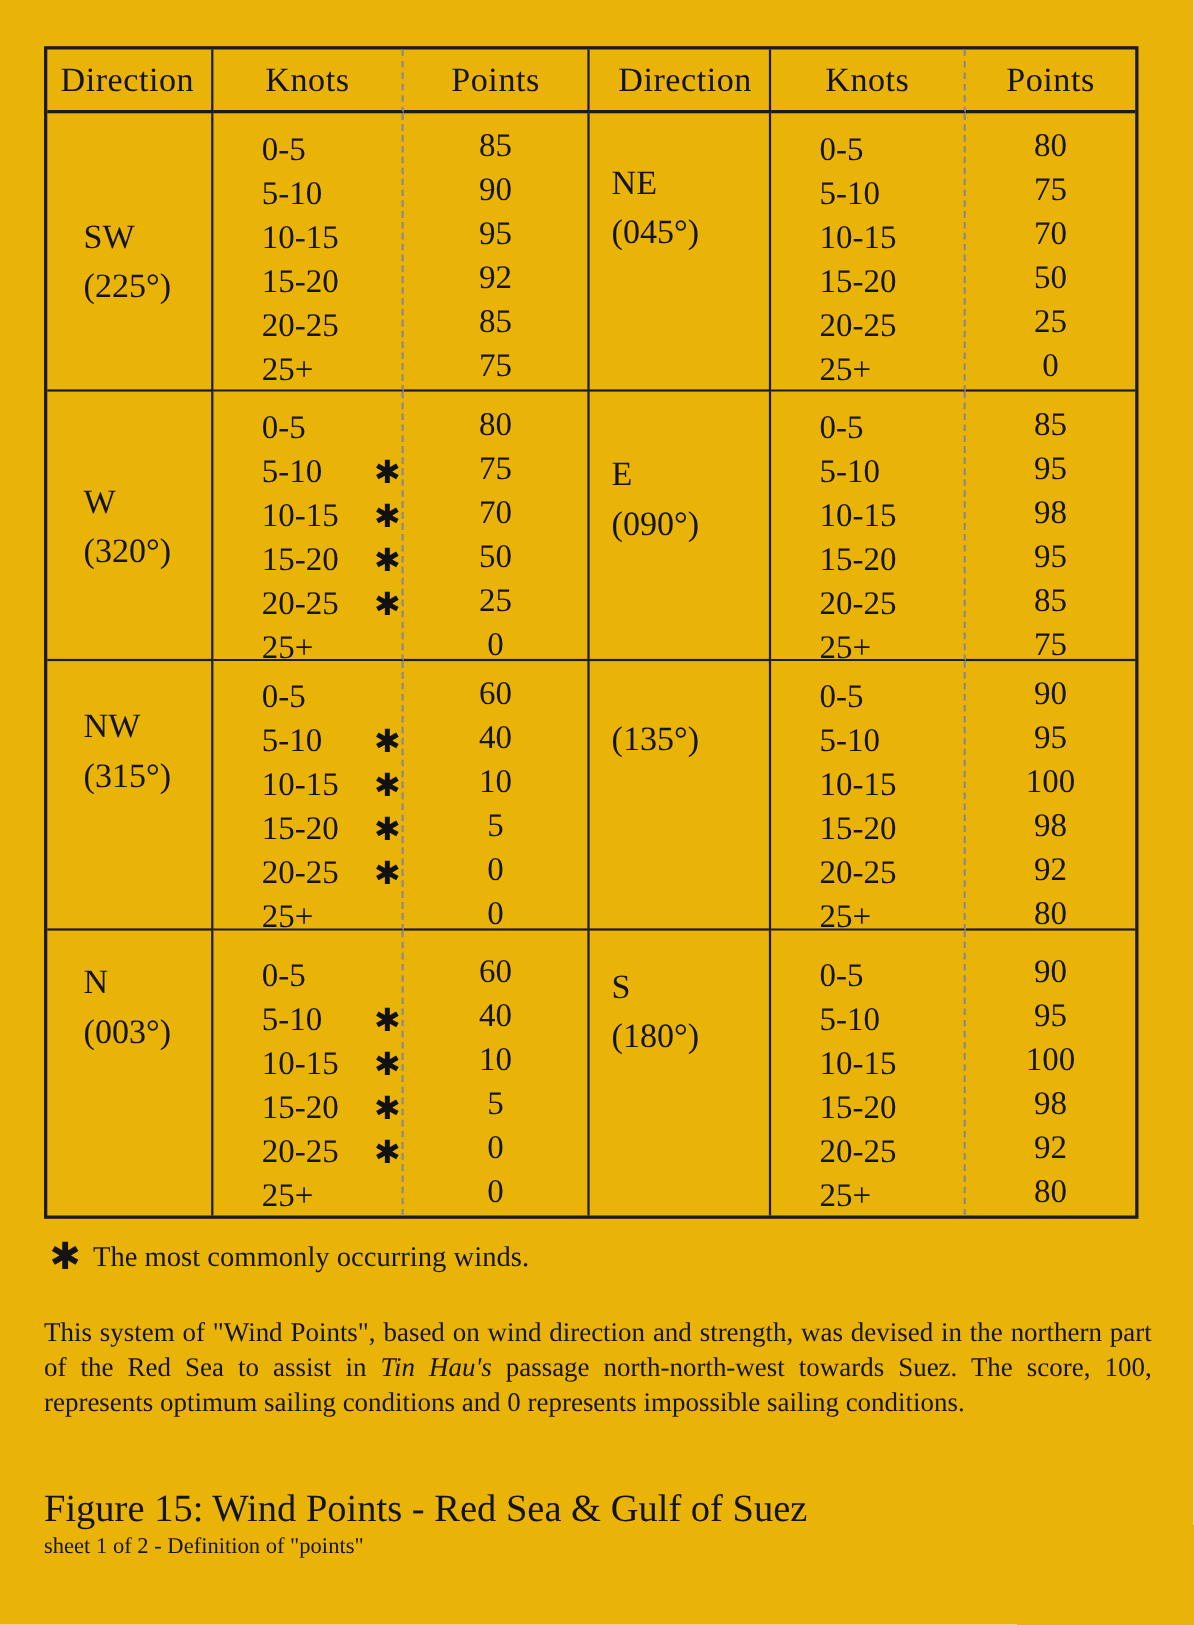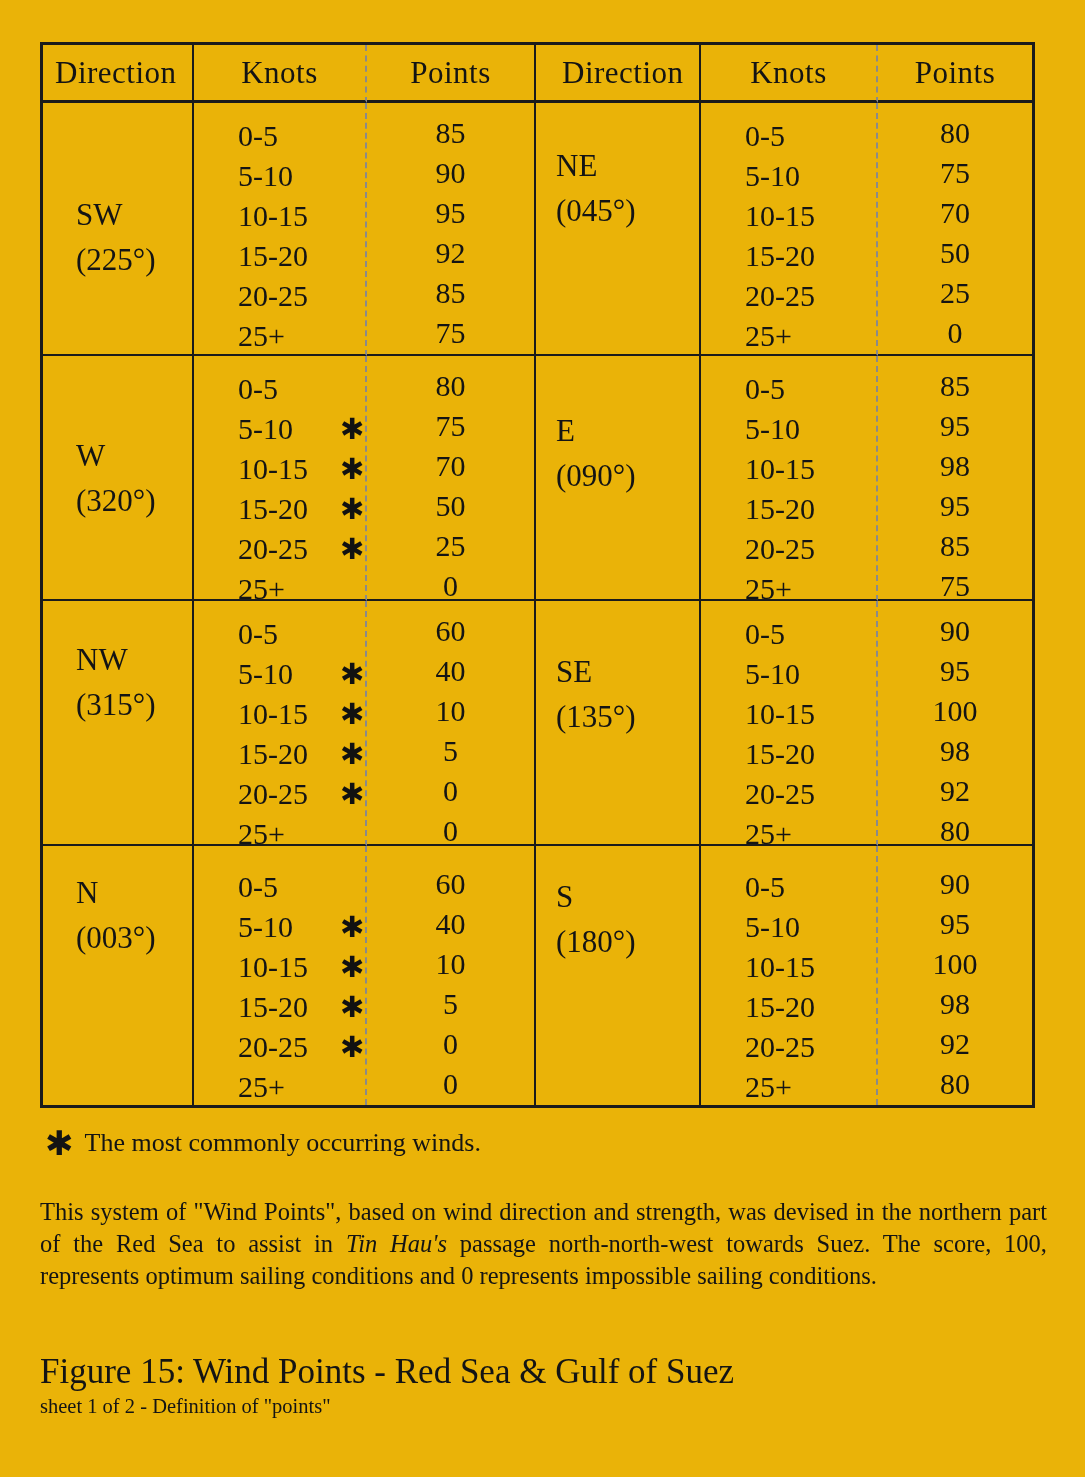--- a/index.html
+++ b/index.html
@@ -308,21 +308,20 @@
       </div>
       <div class="cell points bsolid grow">
         <div class="prow">60</div>
         <div class="prow">40</div>
         <div class="prow">10</div>
         <div class="prow">5</div>
         <div class="prow">0</div>
         <div class="prow">0</div>
       </div>
       <div class="cell dir bsolid grow rside">
-        <div class="dname">SE</div>
         <div class="ddeg">(135°)</div>
       </div>
       <div class="cell knots bdash grow">
         <div class="krow">
           <span class="ktext">0-5</span>
         </div>
         <div class="krow">
           <span class="ktext">5-10</span>
         </div>
         <div class="krow">

